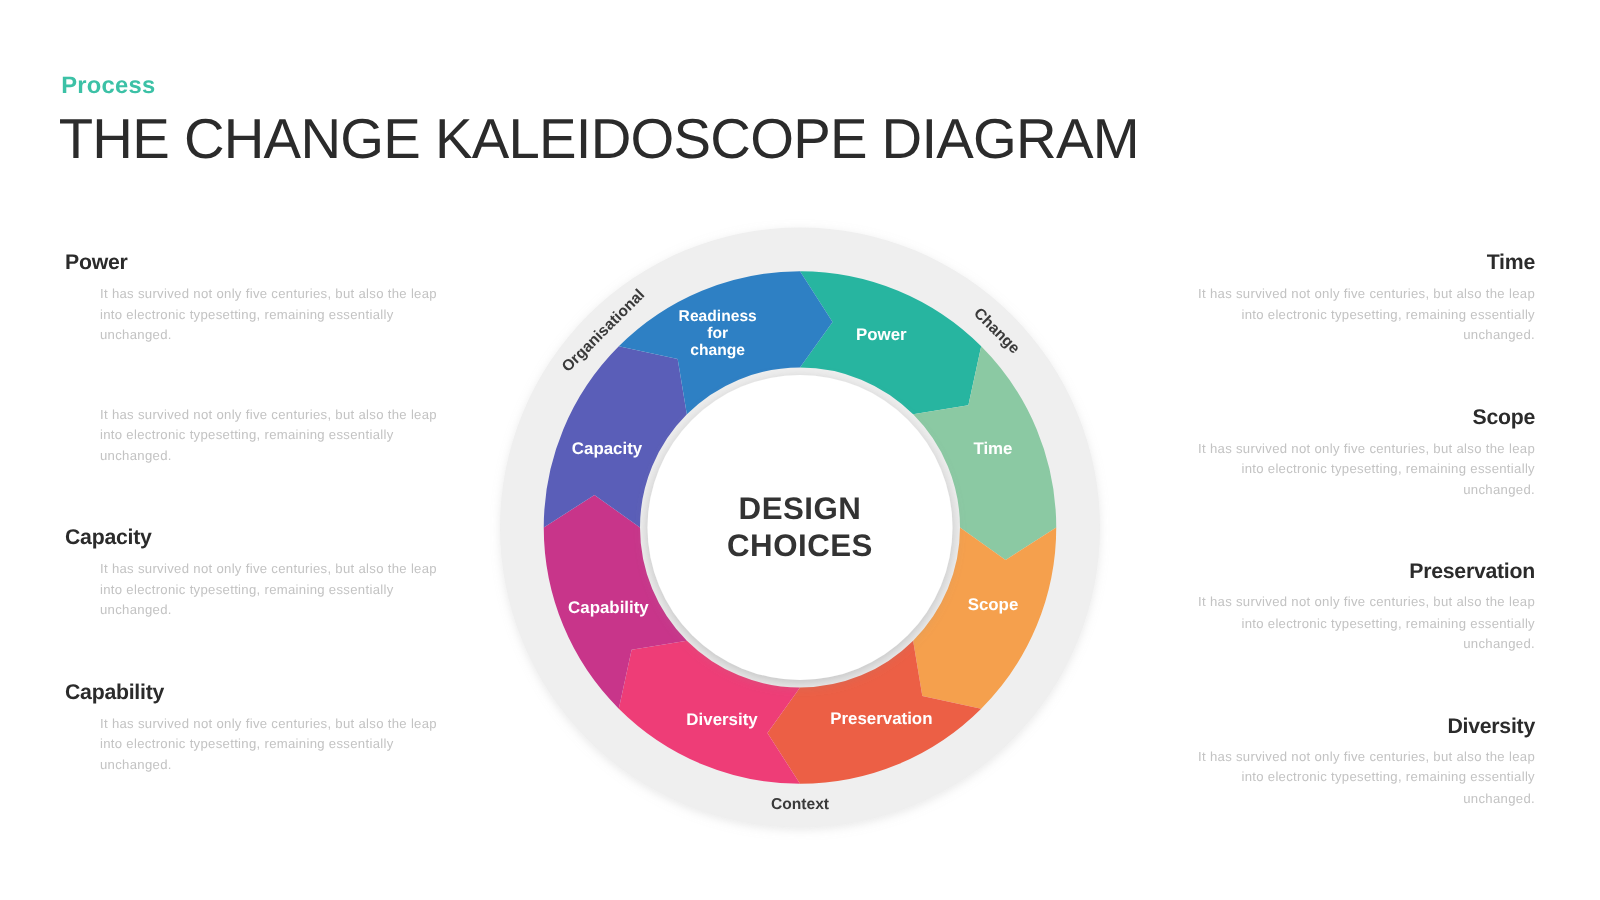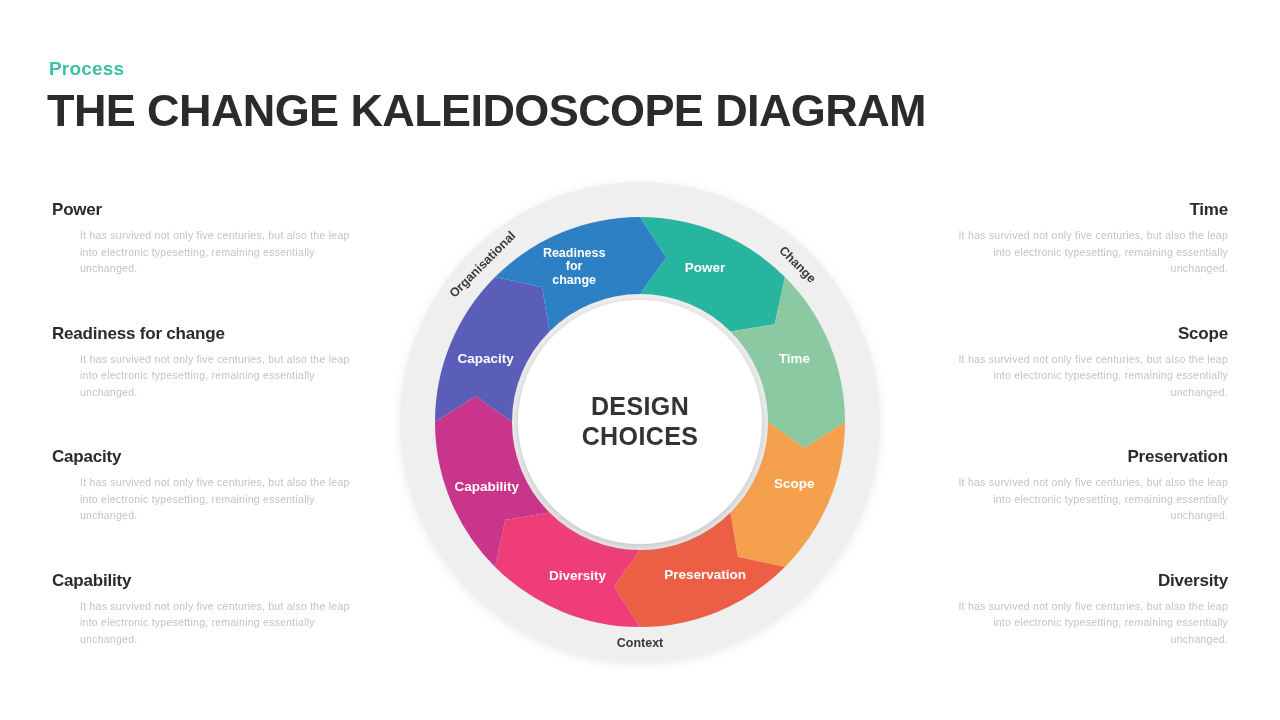--- a/index.html
+++ b/index.html
@@ -23,21 +23,21 @@
     left: 49px; top: 58px;
     font-size: 19px;
     font-weight: 600;
     color: #3cc1a6;
     letter-spacing: 0.2px;
   }
   #page-title {
     position: absolute;
     left: 47px; top: 85px;
     font-size: 45px;
-    font-weight: bold;
+    font-weight: normal;
     color: #2b2b2b;
     letter-spacing: -0.6px;
     white-space: nowrap;
   }
 
   
   .side-col { position: absolute; width: 300px; }
   #col-left  { left: 52px;  top: 200px; text-align: left; }
   #col-right { left: 928px; top: 200px; text-align: right; }
 
@@ -108,21 +108,20 @@
   <div id="kicker">Process</div>
 
   <h1 id="page-title">THE CHANGE KALEIDOSCOPE DIAGRAM</h1>
 
   <div id="col-left" class="side-col">
       <div class="info-block">
         <div class="info-title">Power</div>
         <div class="info-body">It has survived  not only five  centuries,  but also the leap into electronic typesetting, remaining essentially unchanged.</div>
       </div>
       <div class="info-block">
-        <div class="info-title">Readiness for change</div>
         <div class="info-body">It has survived  not only five  centuries,  but also the leap into electronic typesetting, remaining essentially unchanged.</div>
       </div>
       <div class="info-block">
         <div class="info-title">Capacity</div>
         <div class="info-body">It has survived  not only five  centuries,  but also the leap into electronic typesetting, remaining essentially unchanged.</div>
       </div>
       <div class="info-block">
         <div class="info-title">Capability</div>
         <div class="info-body">It has survived  not only five  centuries,  but also the leap into electronic typesetting, remaining essentially unchanged.</div>
       </div>

